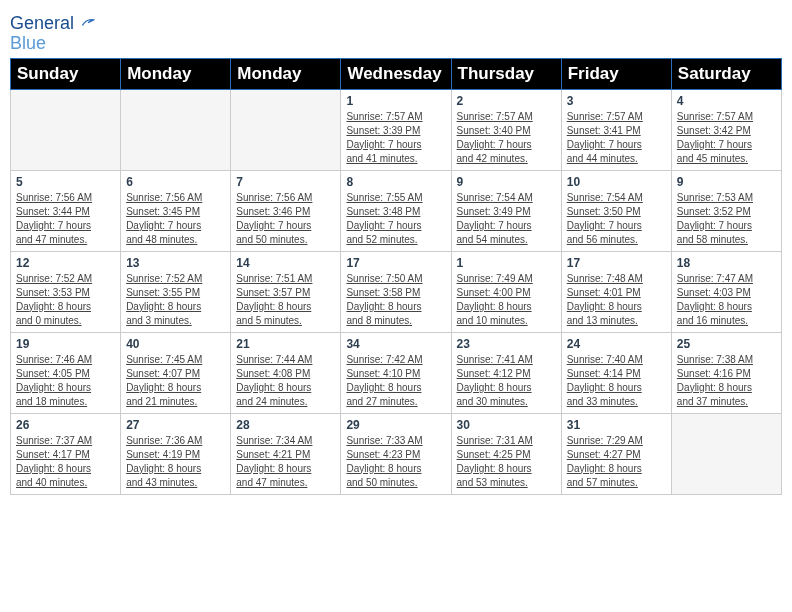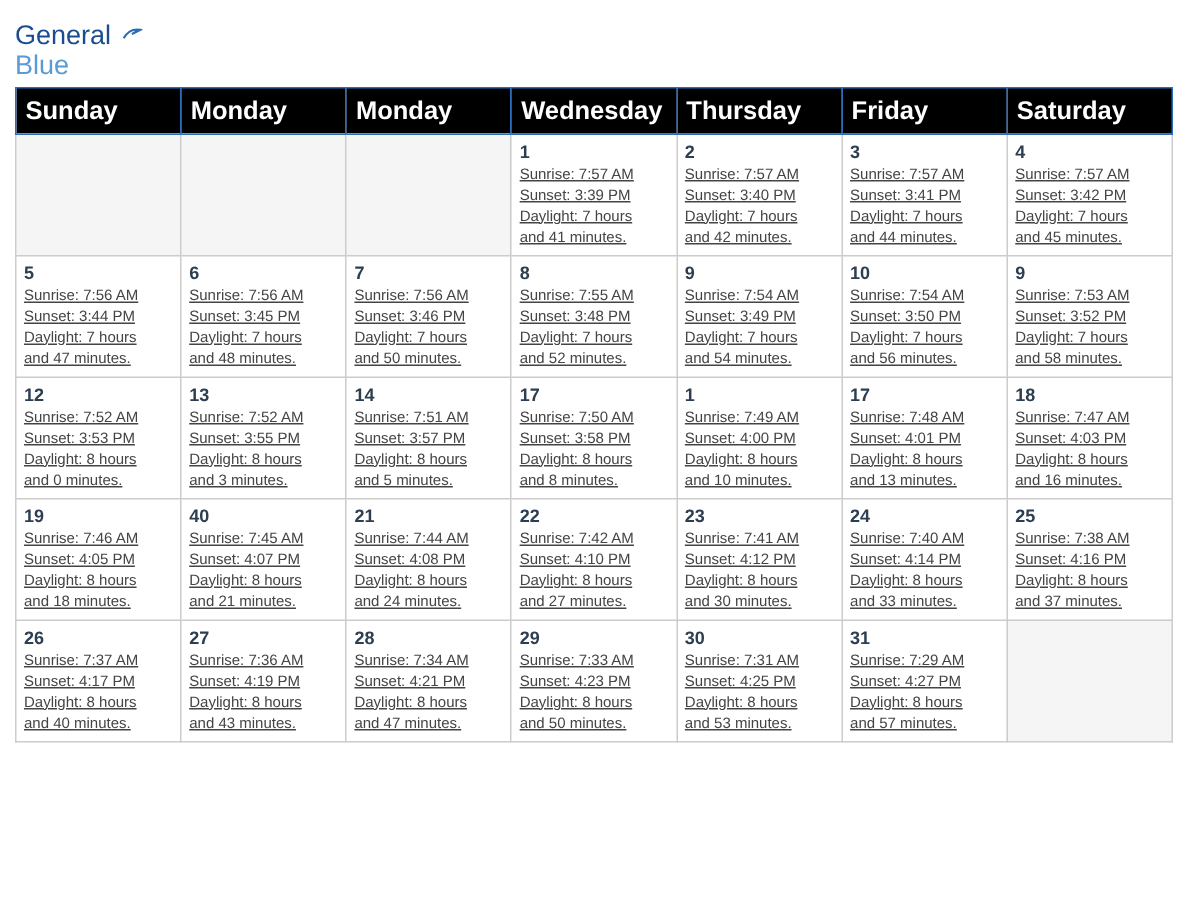--- a/index.html
+++ b/index.html
@@ -205,21 +205,21 @@
         </td>
         <td>
           <div class="day-number">40</div>
           <div class="day-info">Sunrise: 7:45 AM<br>Sunset: 4:07 PM<br>Daylight: 8 hours<br>and 21 minutes.</div>
         </td>
         <td>
           <div class="day-number">21</div>
           <div class="day-info">Sunrise: 7:44 AM<br>Sunset: 4:08 PM<br>Daylight: 8 hours<br>and 24 minutes.</div>
         </td>
         <td>
-          <div class="day-number">22</div>
+          <div class="day-number">34</div>
           <div class="day-info">Sunrise: 7:42 AM<br>Sunset: 4:10 PM<br>Daylight: 8 hours<br>and 27 minutes.</div>
         </td>
         <td>
           <div class="day-number">23</div>
           <div class="day-info">Sunrise: 7:41 AM<br>Sunset: 4:12 PM<br>Daylight: 8 hours<br>and 30 minutes.</div>
         </td>
         <td>
           <div class="day-number">24</div>
           <div class="day-info">Sunrise: 7:40 AM<br>Sunset: 4:14 PM<br>Daylight: 8 hours<br>and 33 minutes.</div>
         </td>

